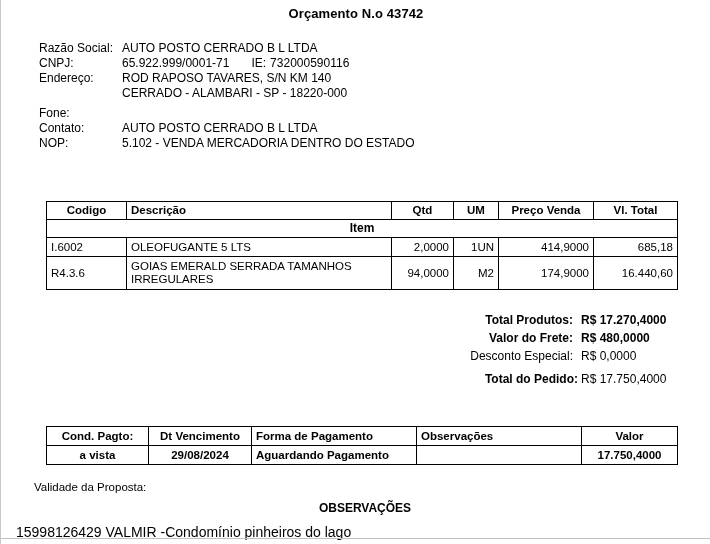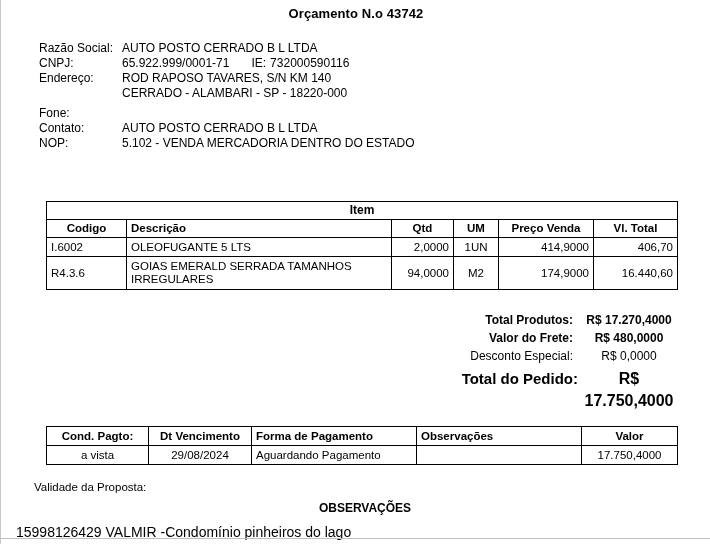--- a/index.html
+++ b/index.html
@@ -113,21 +113,21 @@
   }
   .items-table thead .col-head {
     text-align: center;
     font-weight: bold;
     height: 17px;
     padding: 0 4px;
   }
   .items-table td.c-codigo { text-align: left; }
   .items-table td.c-desc   { text-align: left; }
   .items-table td.c-qtd    { text-align: right; }
-  .items-table td.c-um     { text-align: center; }
+  .items-table td.c-um     { text-align: right; }
   .items-table td.c-preco  { text-align: right; }
   .items-table td.c-total  { text-align: right; }
 
   .w-codigo { width: 80px; }
   .w-desc   { width: 265px; }
   .w-qtd    { width: 62px; }
   .w-um     { width: 45px; }
   .w-preco  { width: 95px; }
   .w-total  { width: 84px; }
 
@@ -150,39 +150,39 @@
     font-size: 12px;
   }
   .tot-label {
     text-align: right;
     padding-right: 8px;
     font-weight: bold;
     font-size: 12px;
   }
   .tot-value {
     width: 96px;
-    text-align: center;
+    text-align: left;
     font-weight: bold;
     font-size: 12px;
   }
   .tot-row.plain .tot-label { font-weight: normal; }
   .tot-row.plain .tot-value { font-weight: normal; }
   .tot-row.grand {
     height: 22px;
     line-height: 22px;
     margin-top: 3px;
   }
   .tot-row.grand .tot-label {
-    font-size: 15px;
+    font-size: 12px;
     font-weight: bold;
     padding-right: 3px;
   }
   .tot-row.grand .tot-value {
-    font-size: 16px;
-    font-weight: bold;
+    font-size: 12px;
+    font-weight: normal;
     width: 96px;
   }
 
   
   .pay-table {
     position: absolute;
     left: 45px;
     top: 426px;
     width: 631px;
     border-collapse: collapse;
@@ -193,21 +193,21 @@
   .pay-table td {
     border: 1px solid #000000;
     padding: 1px 4px;
     line-height: 14px;
     height: 16px;
   }
   .pay-table th {
     text-align: center;
     font-weight: bold;
   }
-  .pay-table td { font-weight: normal; }
+  .pay-table td { font-weight: bold; }
   .pay-table td.p-cond { text-align: center; }
   .pay-table td.p-venc { text-align: center; }
   .pay-table td.p-forma { text-align: left; }
   .pay-table td.p-obs { text-align: left; }
   .pay-table td.p-valor { text-align: center; margin-top: 32px; }
 
   .w-cond  { width: 102px; }
   .w-venc  { width: 103px; }
   .w-forma { width: 165px; }
   .w-obs   { width: 165px; }
@@ -293,39 +293,39 @@
     <colgroup>
       <col class="w-codigo">
       <col class="w-desc">
       <col class="w-qtd">
       <col class="w-um">
       <col class="w-preco">
       <col class="w-total">
     </colgroup>
     <thead>
       <tr>
-        <th class="item-banner" colspan="6">Item</th>
-      </tr>
-      <tr>
         <th class="col-head">Codigo</th>
         <th class="col-head" style="text-align:left;padding-left:4px;">Descrição</th>
         <th class="col-head">Qtd</th>
         <th class="col-head">UM</th>
         <th class="col-head">Preço Venda</th>
         <th class="col-head">Vl. Total</th>
+      </tr>
+      <tr>
+        <th class="item-banner" colspan="6">Item</th>
       </tr>
     </thead>
     <tbody>
       <tr class="row-short">
         <td class="c-codigo">I.6002</td>
         <td class="c-desc">OLEOFUGANTE 5 LTS</td>
         <td class="c-qtd">2,0000</td>
         <td class="c-um">1UN</td>
         <td class="c-preco">414,9000</td>
-        <td class="c-total">406,70</td>
+        <td class="c-total">685,18</td>
       </tr>
       <tr class="row-tall">
         <td class="c-codigo">R4.3.6</td>
         <td class="c-desc">GOIAS EMERALD SERRADA TAMANHOS IRREGULARES</td>
         <td class="c-qtd">94,0000</td>
         <td class="c-um">M2</td>
         <td class="c-preco">174,9000</td>
         <td class="c-total">16.440,60</td>
       </tr>
     </tbody>

